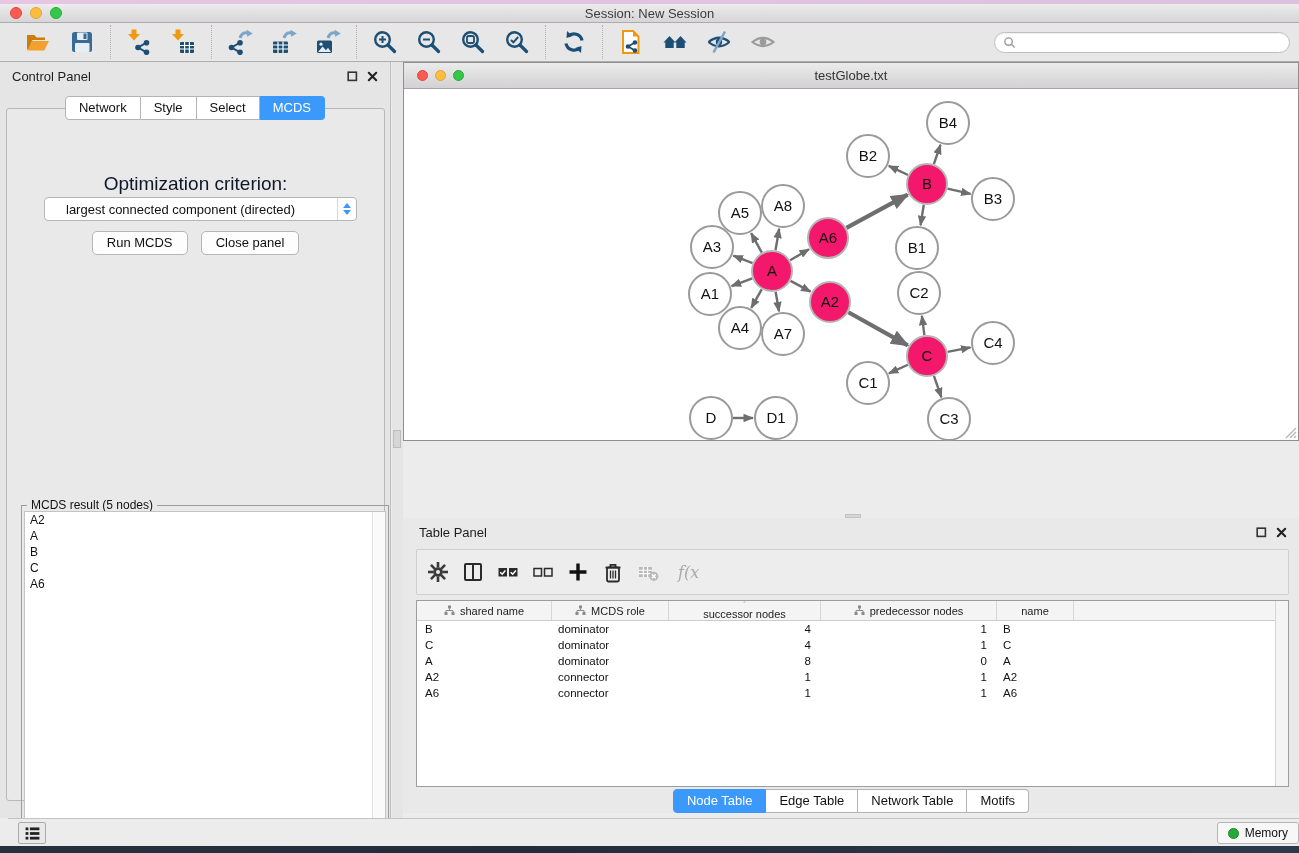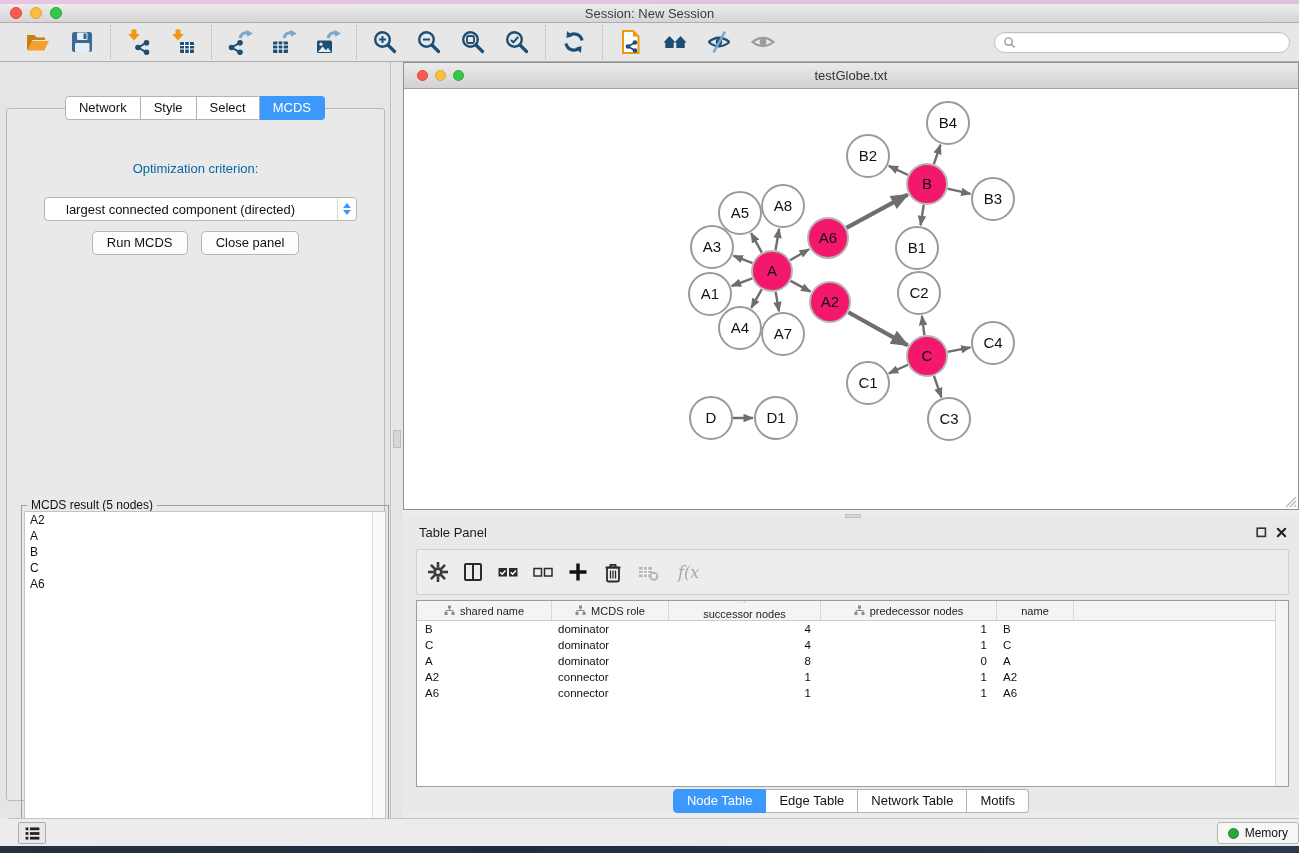--- a/index.html
+++ b/index.html
@@ -41,21 +41,21 @@
 
   
   .control-panel { position:absolute; left:0; top:62px; width:391px; height:756px; background:#e5e5e5; border-right:1px solid #bdbdbd; }
   .tabs-row { position:absolute; left:0; top:34px; width:100%; display:flex; justify-content:center; z-index:3; }
   .tab { font-size:13px; color:#111; background:#fff; border:1px solid #b3b3b3; border-left:none;
     padding:3px 13px 4px; cursor:default; }
   .tab:first-child { border-left:1px solid #b3b3b3; border-radius:4px 0 0 4px; }
   .tab:last-child { border-radius:0 4px 4px 0; }
   .tab.sel { background:#3b99fc; border-color:#3b99fc; color:#fff; }
   .cp-body { position:absolute; left:6px; right:5px; top:46px; bottom:17px; border:1px solid #b8b8b8; border-radius:3px; background:#e9e9e9; }
-  .opt-label { position:absolute; top:52px; width:100%; text-align:center; font-size:13px; color:#0369a1; }
+  .opt-label { position:absolute; top:64px; width:100%; text-align:center; font-size:19px; color:#0f172a; }
   .dropdown { position:absolute; left:37px; top:88px; width:313px; height:24px; background:#fff;
     border:1px solid #b6b6b6; border-radius:4px; display:flex; align-items:center; }
   .dropdown .val { flex:1; font-size:13px; color:#111; padding-left:21px; white-space:nowrap; }
   .dd-step { width:19px; height:22px; border-left:1px solid #d8d8d8; display:flex; flex-direction:column; align-items:center; justify-content:center; gap:2px; border-radius:0 3px 3px 0; }
   .dd-step .up { width:0;height:0;border-left:4px solid transparent;border-right:4px solid transparent;border-bottom:5px solid #3b99fc; }
   .dd-step .dn { width:0;height:0;border-left:4px solid transparent;border-right:4px solid transparent;border-top:5px solid #3b99fc; }
   .btn-row { position:absolute; top:122px; left:0; width:100%; display:flex; justify-content:center; gap:13px; }
   .push-btn { background:#fdfdfd; border:1px solid #b6b6b6; border-radius:5px; font-size:13px; color:#111;
     padding:3px 14px 4px; min-width:96px; text-align:center; cursor:default; }
   .result-group { position:absolute; left:14px; top:396px; width:368px; height:336px; border:1px solid #9d9d9d; }
@@ -63,21 +63,21 @@
   .result-list { position:absolute; left:2px; right:2px; top:5px; bottom:2px; background:#fff; border:1px solid #c4c4c4; overflow:hidden; }
   .result-item { font-size:12px; color:#111; padding:1px 0 1px 5px; line-height:14px; }
   .result-scroll { position:absolute; right:0; top:0; bottom:0; width:13px; background:#fafafa; border-left:1px solid #e0e0e0; }
 
   
   .gutter-v { position:absolute; left:392px; top:62px; width:11px; height:756px; background:#e5e5e5; }
   .gutter-v .handle { position:absolute; left:1px; top:368px; width:8px; height:18px; background:#d6d6d6; border:1px solid #bdbdbd; }
   .gutter-h-handle { position:absolute; left:845px; top:514px; width:16px; height:4px; background:#d6d6d6; border:1px solid #c2c2c2; }
 
   
-  .net-window { position:absolute; left:403px; top:62px; width:896px; height:448px; background:#fff; border:1px solid #8f8f8f; }
+  .net-window { position:absolute; left:403px; top:62px; width:896px; height:379px; background:#fff; border:1px solid #8f8f8f; }
   .net-titlebar { position:absolute; left:0; top:0; width:100%; height:26px;
     background:linear-gradient(#ebebeb,#d3d1d3); border-bottom:1px solid #a5a5a5;
     display:flex; align-items:center; justify-content:center; }
   .net-titlebar .title { font-size:13px; color:#333; }
   .net-lights { position:absolute; left:13px; top:7px; display:flex; gap:7px; }
   .net-canvas { position:absolute; left:1px; right:1px; top:27px; bottom:1px; background:#fff; }
   .resize-grip { position:absolute; right:1px; bottom:1px; width:13px; height:13px; }
 
   
   .table-panel { position:absolute; left:403px; top:518px; width:896px; height:295px; background:#e9e9e9; }
@@ -277,20 +277,30 @@
       <div class="search-wrap">
       <svg viewBox="0 0 14 14" width="13" height="13">
           <circle cx="6" cy="6" r="4" fill="none" stroke="#9a9a9a" stroke-width="1.5"></circle>
           <path d="M9 9l3.5 3.5" stroke="#9a9a9a" stroke-width="1.5"></path>
         </svg>
       <input placeholder="" style="">
     </div>
   </div>
 
   <div class="control-panel">
+    <div class="ptitle">
+      <span>Control Panel</span>
+      <span class="sp"></span>
+      <svg class="mini-ic" viewBox="0 0 11 11">
+          <rect x="1.2" y="1.2" width="8.2" height="8.2" fill="none" stroke="#333" stroke-width="1.6"></rect>
+        </svg>
+      <svg class="mini-ic" viewBox="0 0 11 11">
+          <path d="M1.8 1.8l7.4 7.4M9.2 1.8L1.8 9.2" stroke="#222" stroke-width="2.1" stroke-linecap="round"></path>
+        </svg>
+    </div>
     <div class="cp-body">
       <div class="opt-label">Optimization criterion:</div>
       <div class="dropdown">
         <span class="val">largest connected component (directed)</span>
         <span class="dd-step">
             <span class="up"></span>
             <span class="dn"></span>
           </span>
       </div>
       <div class="btn-row">

